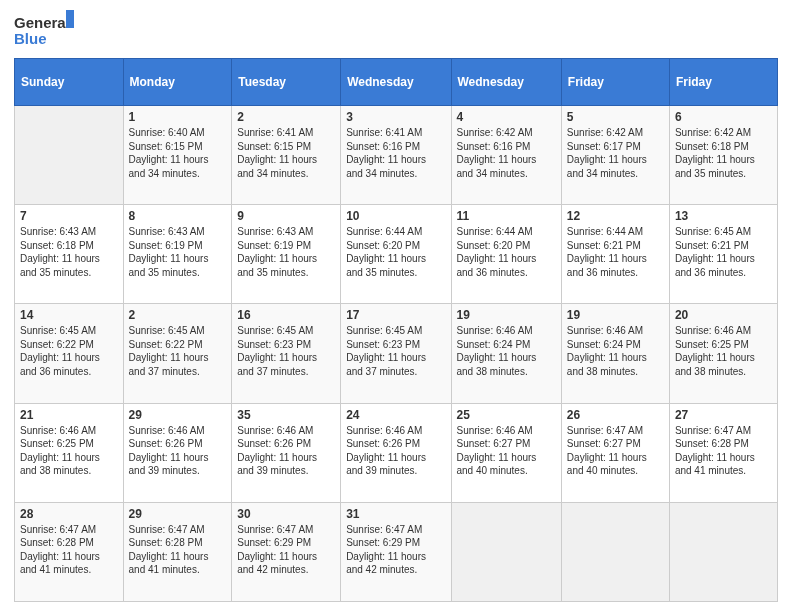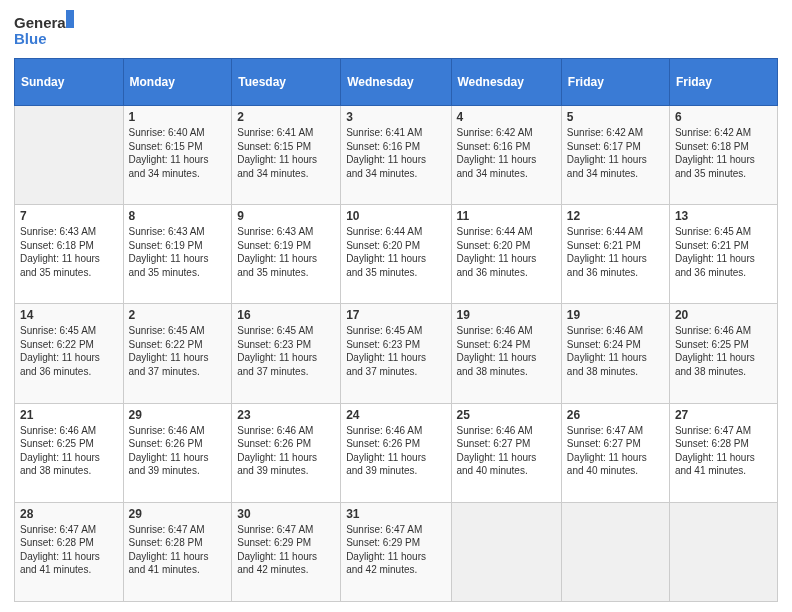--- a/index.html
+++ b/index.html
@@ -272,21 +272,21 @@
 and 38 minutes.</div>
           </td>
           <td>
             <span class="day-num">29</span>
             <div class="day-info" style="white-space: pre-line;">Sunrise: 6:46 AM
 Sunset: 6:26 PM
 Daylight: 11 hours
 and 39 minutes.</div>
           </td>
           <td>
-            <span class="day-num">23</span>
+            <span class="day-num">35</span>
             <div class="day-info" style="white-space: pre-line;">Sunrise: 6:46 AM
 Sunset: 6:26 PM
 Daylight: 11 hours
 and 39 minutes.</div>
           </td>
           <td>
             <span class="day-num">24</span>
             <div class="day-info" style="white-space: pre-line;">Sunrise: 6:46 AM
 Sunset: 6:26 PM
 Daylight: 11 hours

